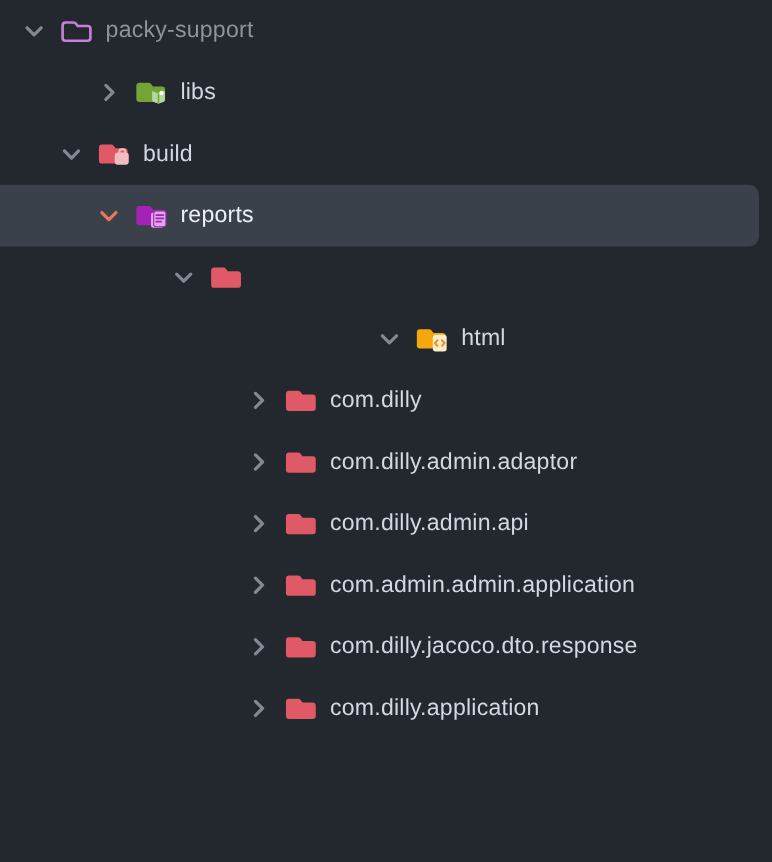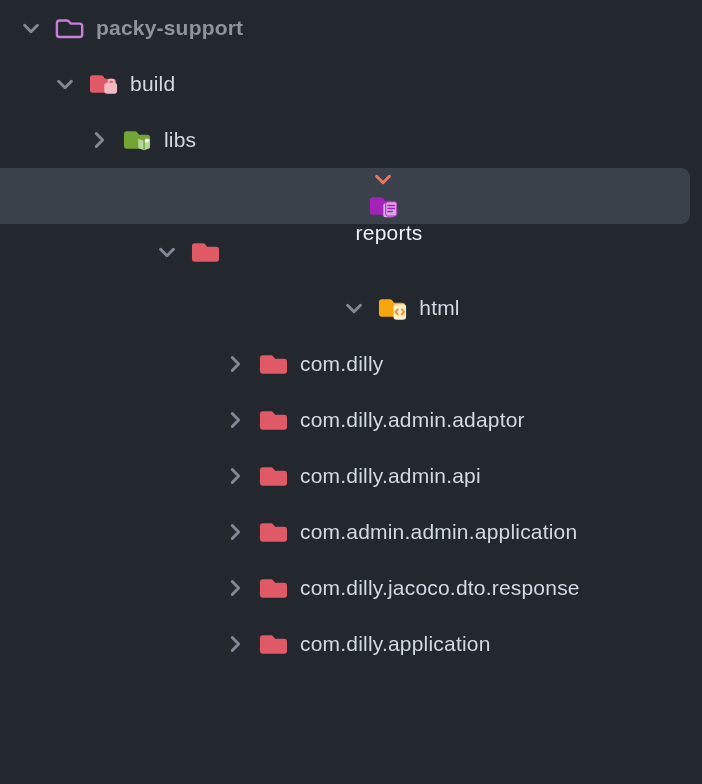--- a/index.html
+++ b/index.html
@@ -20,21 +20,20 @@
   .row {
     display: flex;
     align-items: center;
     height: 56px;
     box-sizing: border-box;
   }
   .row.selected {
     background: var(--selection-background, #3a414b);
     width: 690px;
     border-radius: 0 9px 9px 0;
-    flex-direction: column;
   }
   .lvl-0 { padding-left: 20px; }
   .lvl-1 { padding-left: 54px; }
   .lvl-2 { padding-left: 88px; }
   .lvl-3 { padding-left: 122px; }
   .lvl-4 { padding-left: 156px; }
   .lvl-5 { padding-left: 101px; justify-content: center; }
   .lvl-6 { padding-left: 224px; }
   .chev {
     width: 22px;
@@ -60,21 +59,21 @@
   .icon svg { width: 31px; height: 28px; display: block; }
   .label {
     font-size: 21px;
     font-weight: 400;
     color: var(--label-text, #d2d9e2);
     white-space: nowrap;
     letter-spacing: 0.2px;
   }
   .row.root .label {
     color: var(--root-label-text, #8d949c);
-    font-weight: 700;
+    font-weight: 400;
   }
   .row.selected .label {
     color: var(--selected-label-text, #eef2f6);
   }
   #svg-defs { position: absolute; width: 0; height: 0; overflow: hidden; }
 </style>
 </head>
 <body>
 
 <svg id="svg-defs" aria-hidden="true">
@@ -131,46 +130,46 @@
         </svg>
       </span>
     <span class="icon">
         <svg>
           <use href="#sym-folder-outline"></use>
         </svg>
       </span>
     <span class="label">packy-support</span>
   </div>
 
+  <div class="row lvl-2">
+    <span class="chev">
+        <svg>
+          <use href="#sym-chev-right"></use>
+        </svg>
+      </span>
+    <span class="icon">
+        <svg>
+          <use href="#sym-folder-libs"></use>
+        </svg>
+      </span>
+    <span class="label">libs</span>
+  </div>
+
   <div class="row lvl-1">
     <span class="chev">
         <svg>
           <use href="#sym-chev-down"></use>
         </svg>
       </span>
     <span class="icon">
         <svg>
           <use href="#sym-folder-build"></use>
         </svg>
       </span>
     <span class="label">build</span>
-  </div>
-
-  <div class="row lvl-2">
-    <span class="chev">
-        <svg>
-          <use href="#sym-chev-right"></use>
-        </svg>
-      </span>
-    <span class="icon">
-        <svg>
-          <use href="#sym-folder-libs"></use>
-        </svg>
-      </span>
-    <span class="label">libs</span>
   </div>
 
   <div class="row lvl-2 selected">
     <span class="chev accent">
         <svg>
           <use href="#sym-chev-down"></use>
         </svg>
       </span>
     <span class="icon">
         <svg>

